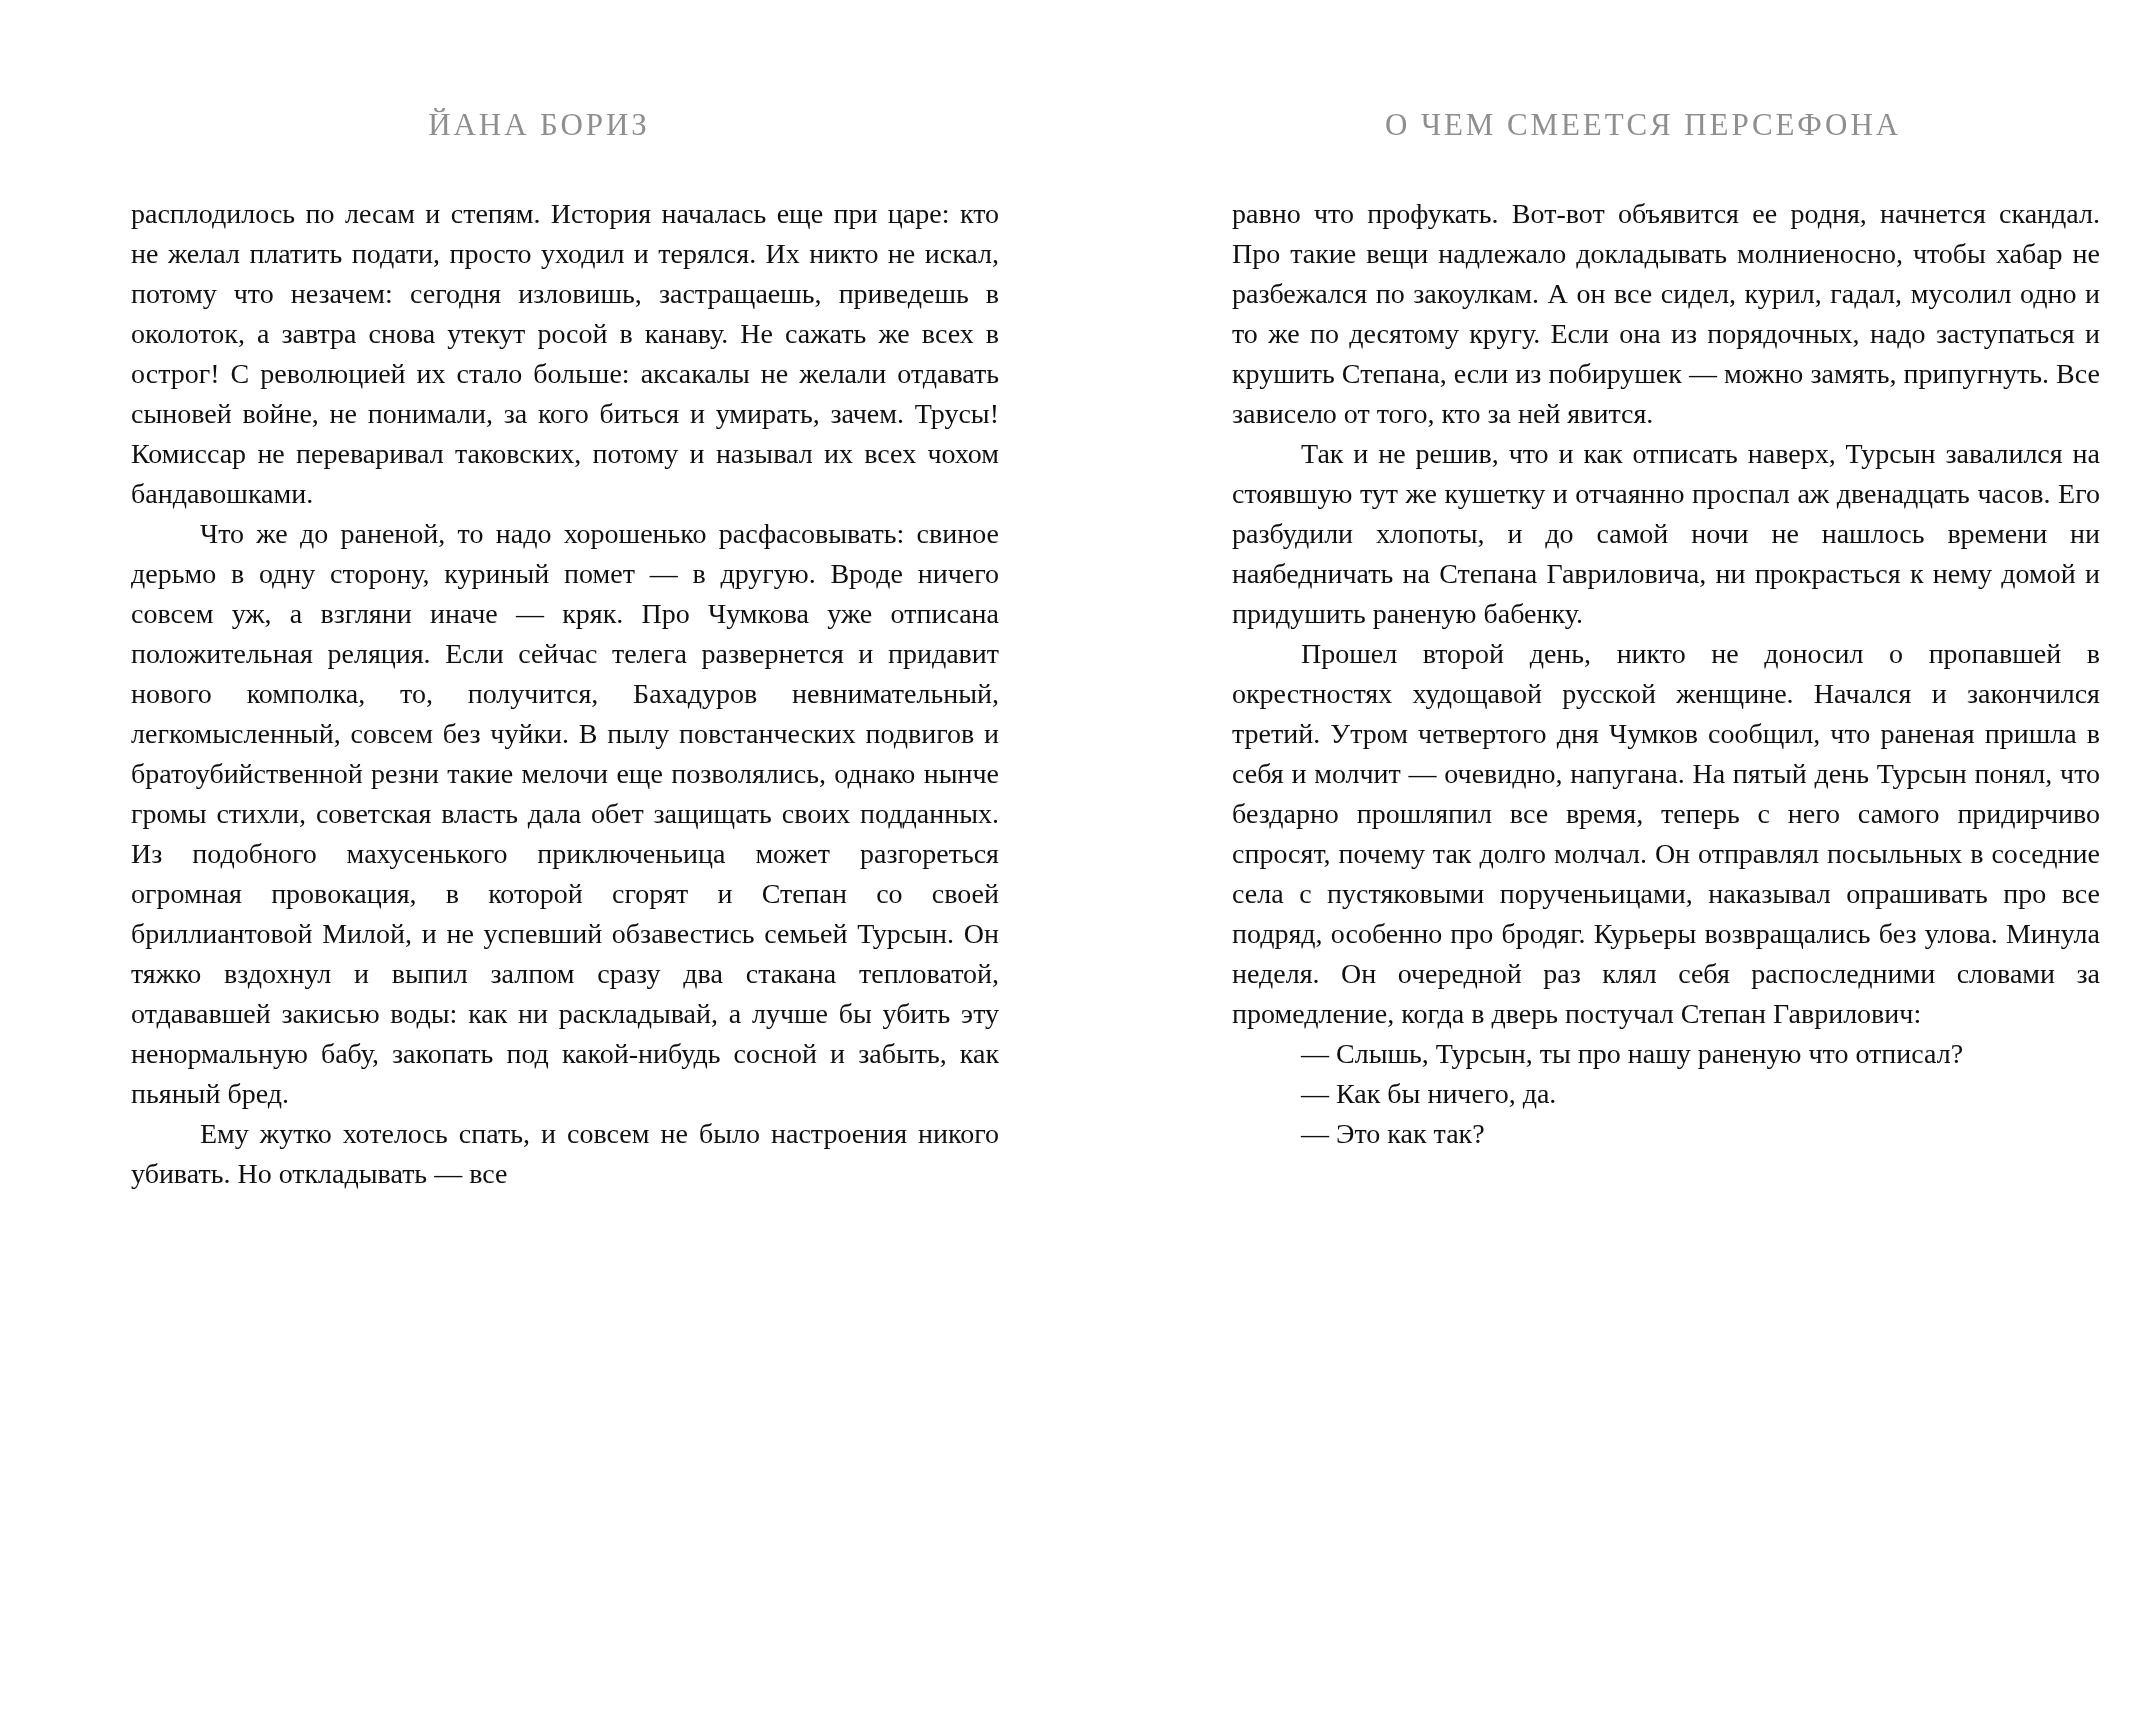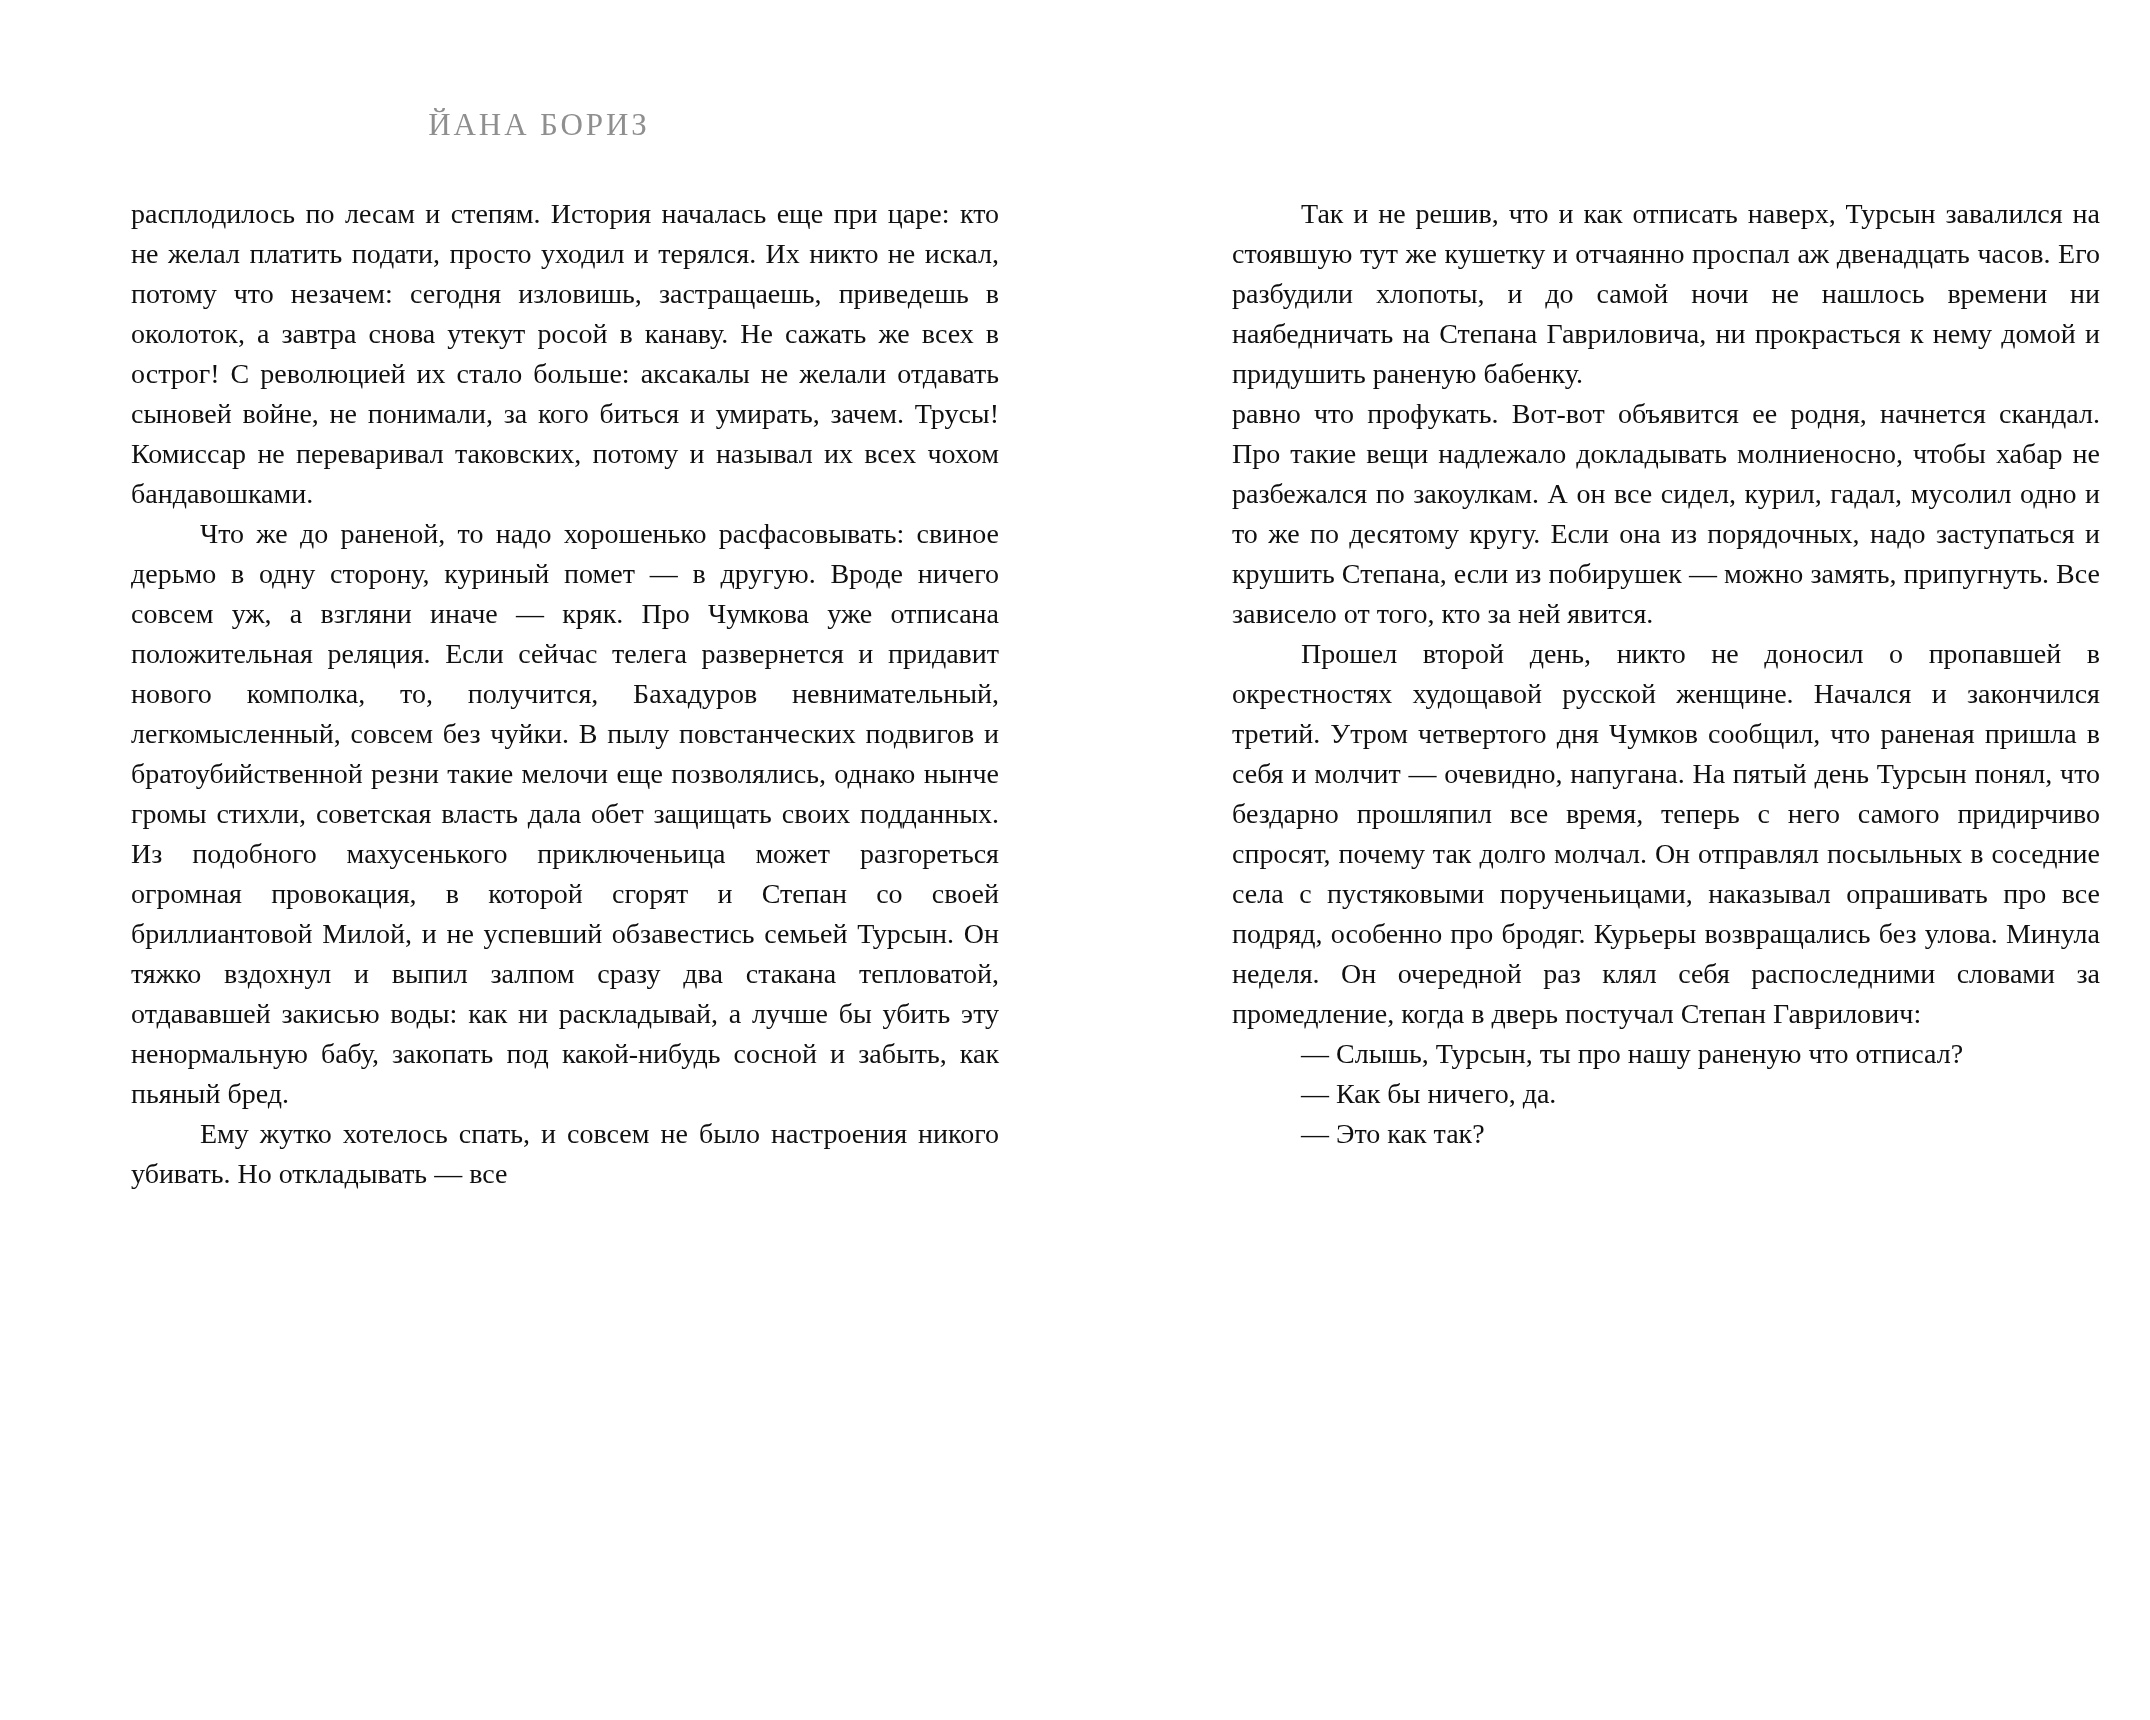--- a/index.html
+++ b/index.html
@@ -59,30 +59,31 @@
     height: 160px;
   }
 </style>
 </head>
 <body>
 
 <div class="spread">
 
   <div class="running-head left">ЙАНА БОРИЗ</div>
 
+  <div class="running-head right">О ЧЕМ СМЕЕТСЯ ПЕРСЕФОНА</div>
 
   <div class="textcol left">
       <p class="para">расплодилось по лесам и степям. История началась еще при царе: кто не желал платить подати, просто уходил и терялся. Их никто не искал, потому что незачем: сегодня изловишь, застращаешь, приведешь в околоток, а завтра снова утекут росой в канаву. Не сажать же всех в острог! С революцией их стало больше: аксакалы не желали отдавать сыновей войне, не понимали, за кого биться и умирать, зачем. Трусы! Комиссар не переваривал таковских, потому и называл их всех чохом бандавошками.</p>
       <p class="para indent">Что же до раненой, то надо хорошенько расфасовывать: свиное дерьмо в одну сторону, куриный помет — в другую. Вроде ничего совсем уж, а взгляни иначе — кряк. Про Чумкова уже отписана положительная реляция. Если сейчас телега развернется и придавит нового комполка, то, получится, Бахадуров невнимательный, легкомысленный, совсем без чуйки. В пылу повстанческих подвигов и братоубийственной резни такие мелочи еще позволялись, однако нынче громы стихли, советская власть дала обет защищать своих подданных. Из подобного махусенького приключеньица может разгореться огромная провокация, в которой сгорят и Степан со своей бриллиантовой Милой, и не успевший обзавестись семьей Турсын. Он тяжко вздохнул и выпил залпом сразу два стакана тепловатой, отдававшей закисью воды: как ни раскладывай, а лучше бы убить эту ненормальную бабу, закопать под какой-нибудь сосной и забыть, как пьяный бред.</p>
       <p class="para indent">Ему жутко хотелось спать, и совсем не было настроения никого убивать. Но откладывать — все</p>
     </div>
 
   <div class="textcol right">
+      <p class="para">равно что профукать. Вот-вот объявится ее родня, начнется скандал. Про такие вещи надлежало докладывать молниеносно, чтобы хабар не разбежался по закоулкам. А он все сидел, курил, гадал, мусолил одно и то же по десятому кругу. Если она из порядочных, надо заступаться и крушить Степана, если из побирушек — можно замять, припугнуть. Все зависело от того, кто за ней явится.</p>
       <p class="para indent">Так и не решив, что и как отписать наверх, Турсын завалился на стоявшую тут же кушетку и отчаянно проспал аж двенадцать часов. Его разбудили хлопоты, и до самой ночи не нашлось времени ни наябедничать на Степана Гавриловича, ни прокрасться к нему домой и придушить раненую бабенку.</p>
-      <p class="para">равно что профукать. Вот-вот объявится ее родня, начнется скандал. Про такие вещи надлежало докладывать молниеносно, чтобы хабар не разбежался по закоулкам. А он все сидел, курил, гадал, мусолил одно и то же по десятому кругу. Если она из порядочных, надо заступаться и крушить Степана, если из побирушек — можно замять, припугнуть. Все зависело от того, кто за ней явится.</p>
       <p class="para indent">Прошел второй день, никто не доносил о пропавшей в окрестностях худощавой русской женщине. Начался и закончился третий. Утром четвертого дня Чумков сообщил, что раненая пришла в себя и молчит — очевидно, напугана. На пятый день Турсын понял, что бездарно прошляпил все время, теперь с него самого придирчиво спросят, почему так долго молчал. Он отправлял посыльных в соседние села с пустяковыми порученьицами, наказывал опрашивать про все подряд, особенно про бродяг. Курьеры возвращались без улова. Минула неделя. Он очередной раз клял себя распоследними словами за промедление, когда в дверь постучал Степан Гаврилович:</p>
       <p class="para indent">— Слышь, Турсын, ты про нашу раненую что отписал?</p>
       <p class="para indent">— Как бы ничего, да.</p>
       <p class="para indent">— Это как так?</p>
     </div>
 
   <div class="pagenum left">238</div>
 
   <div class="pagenum right">239</div>
 

